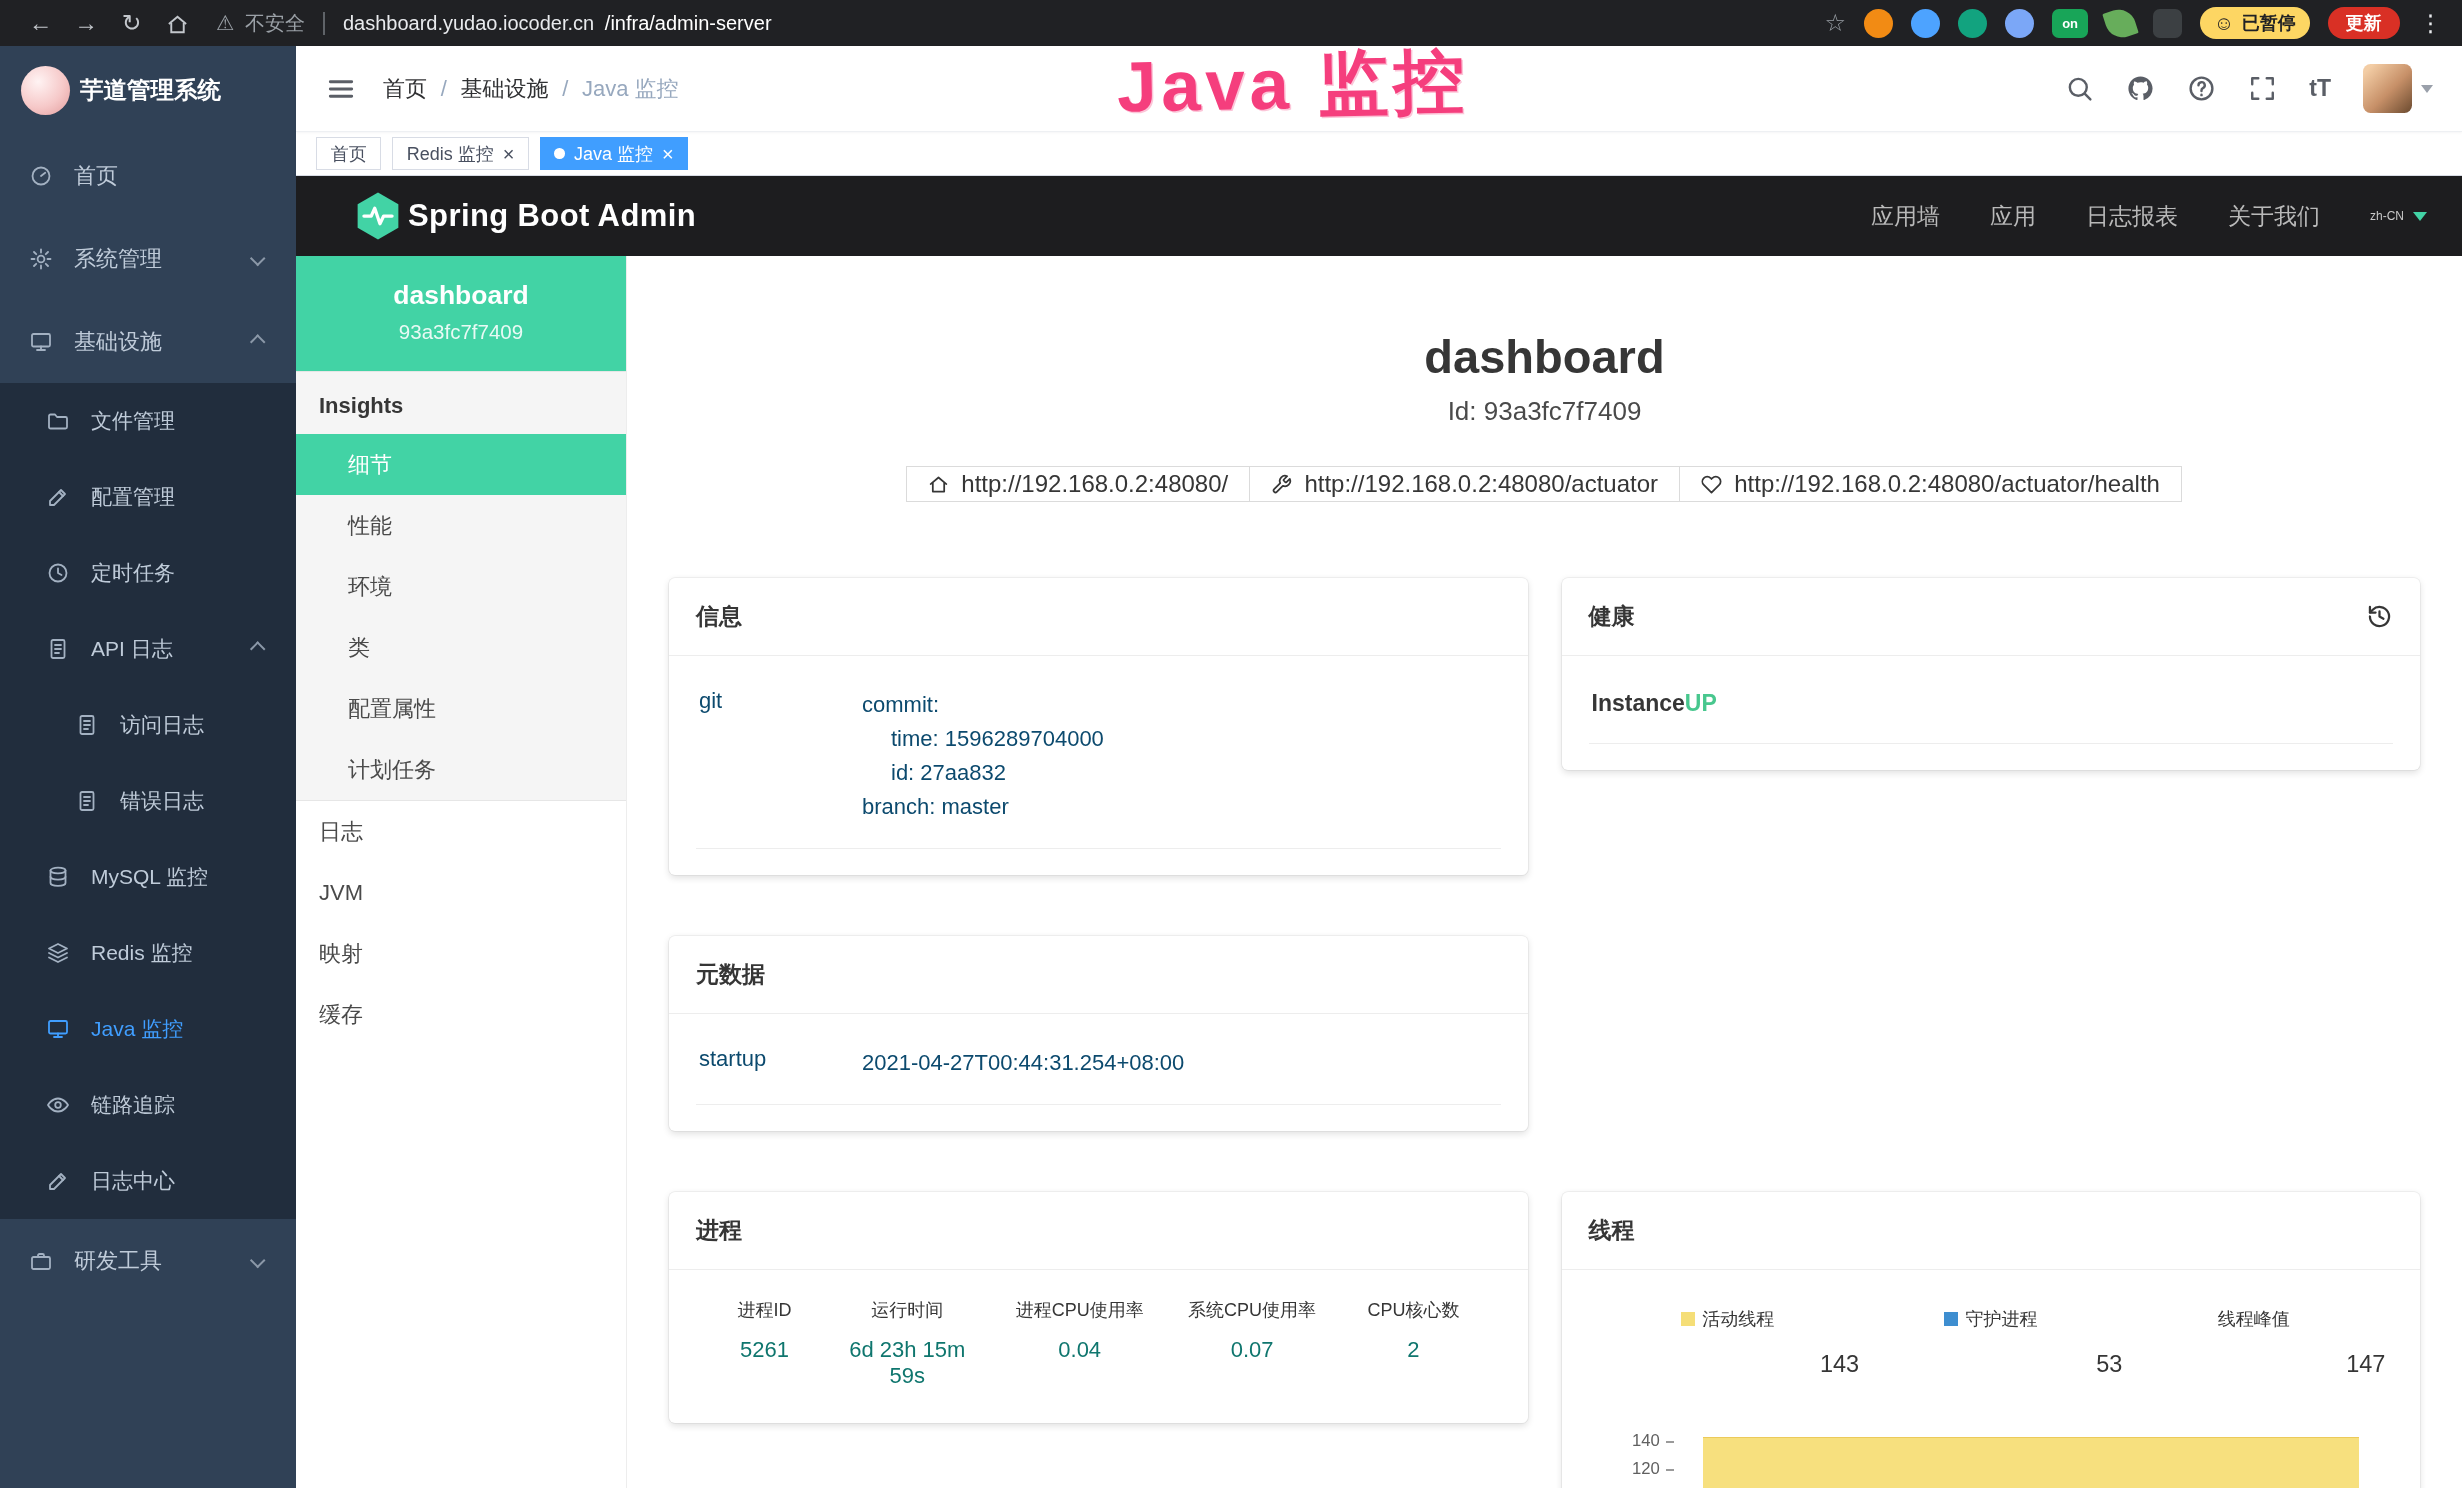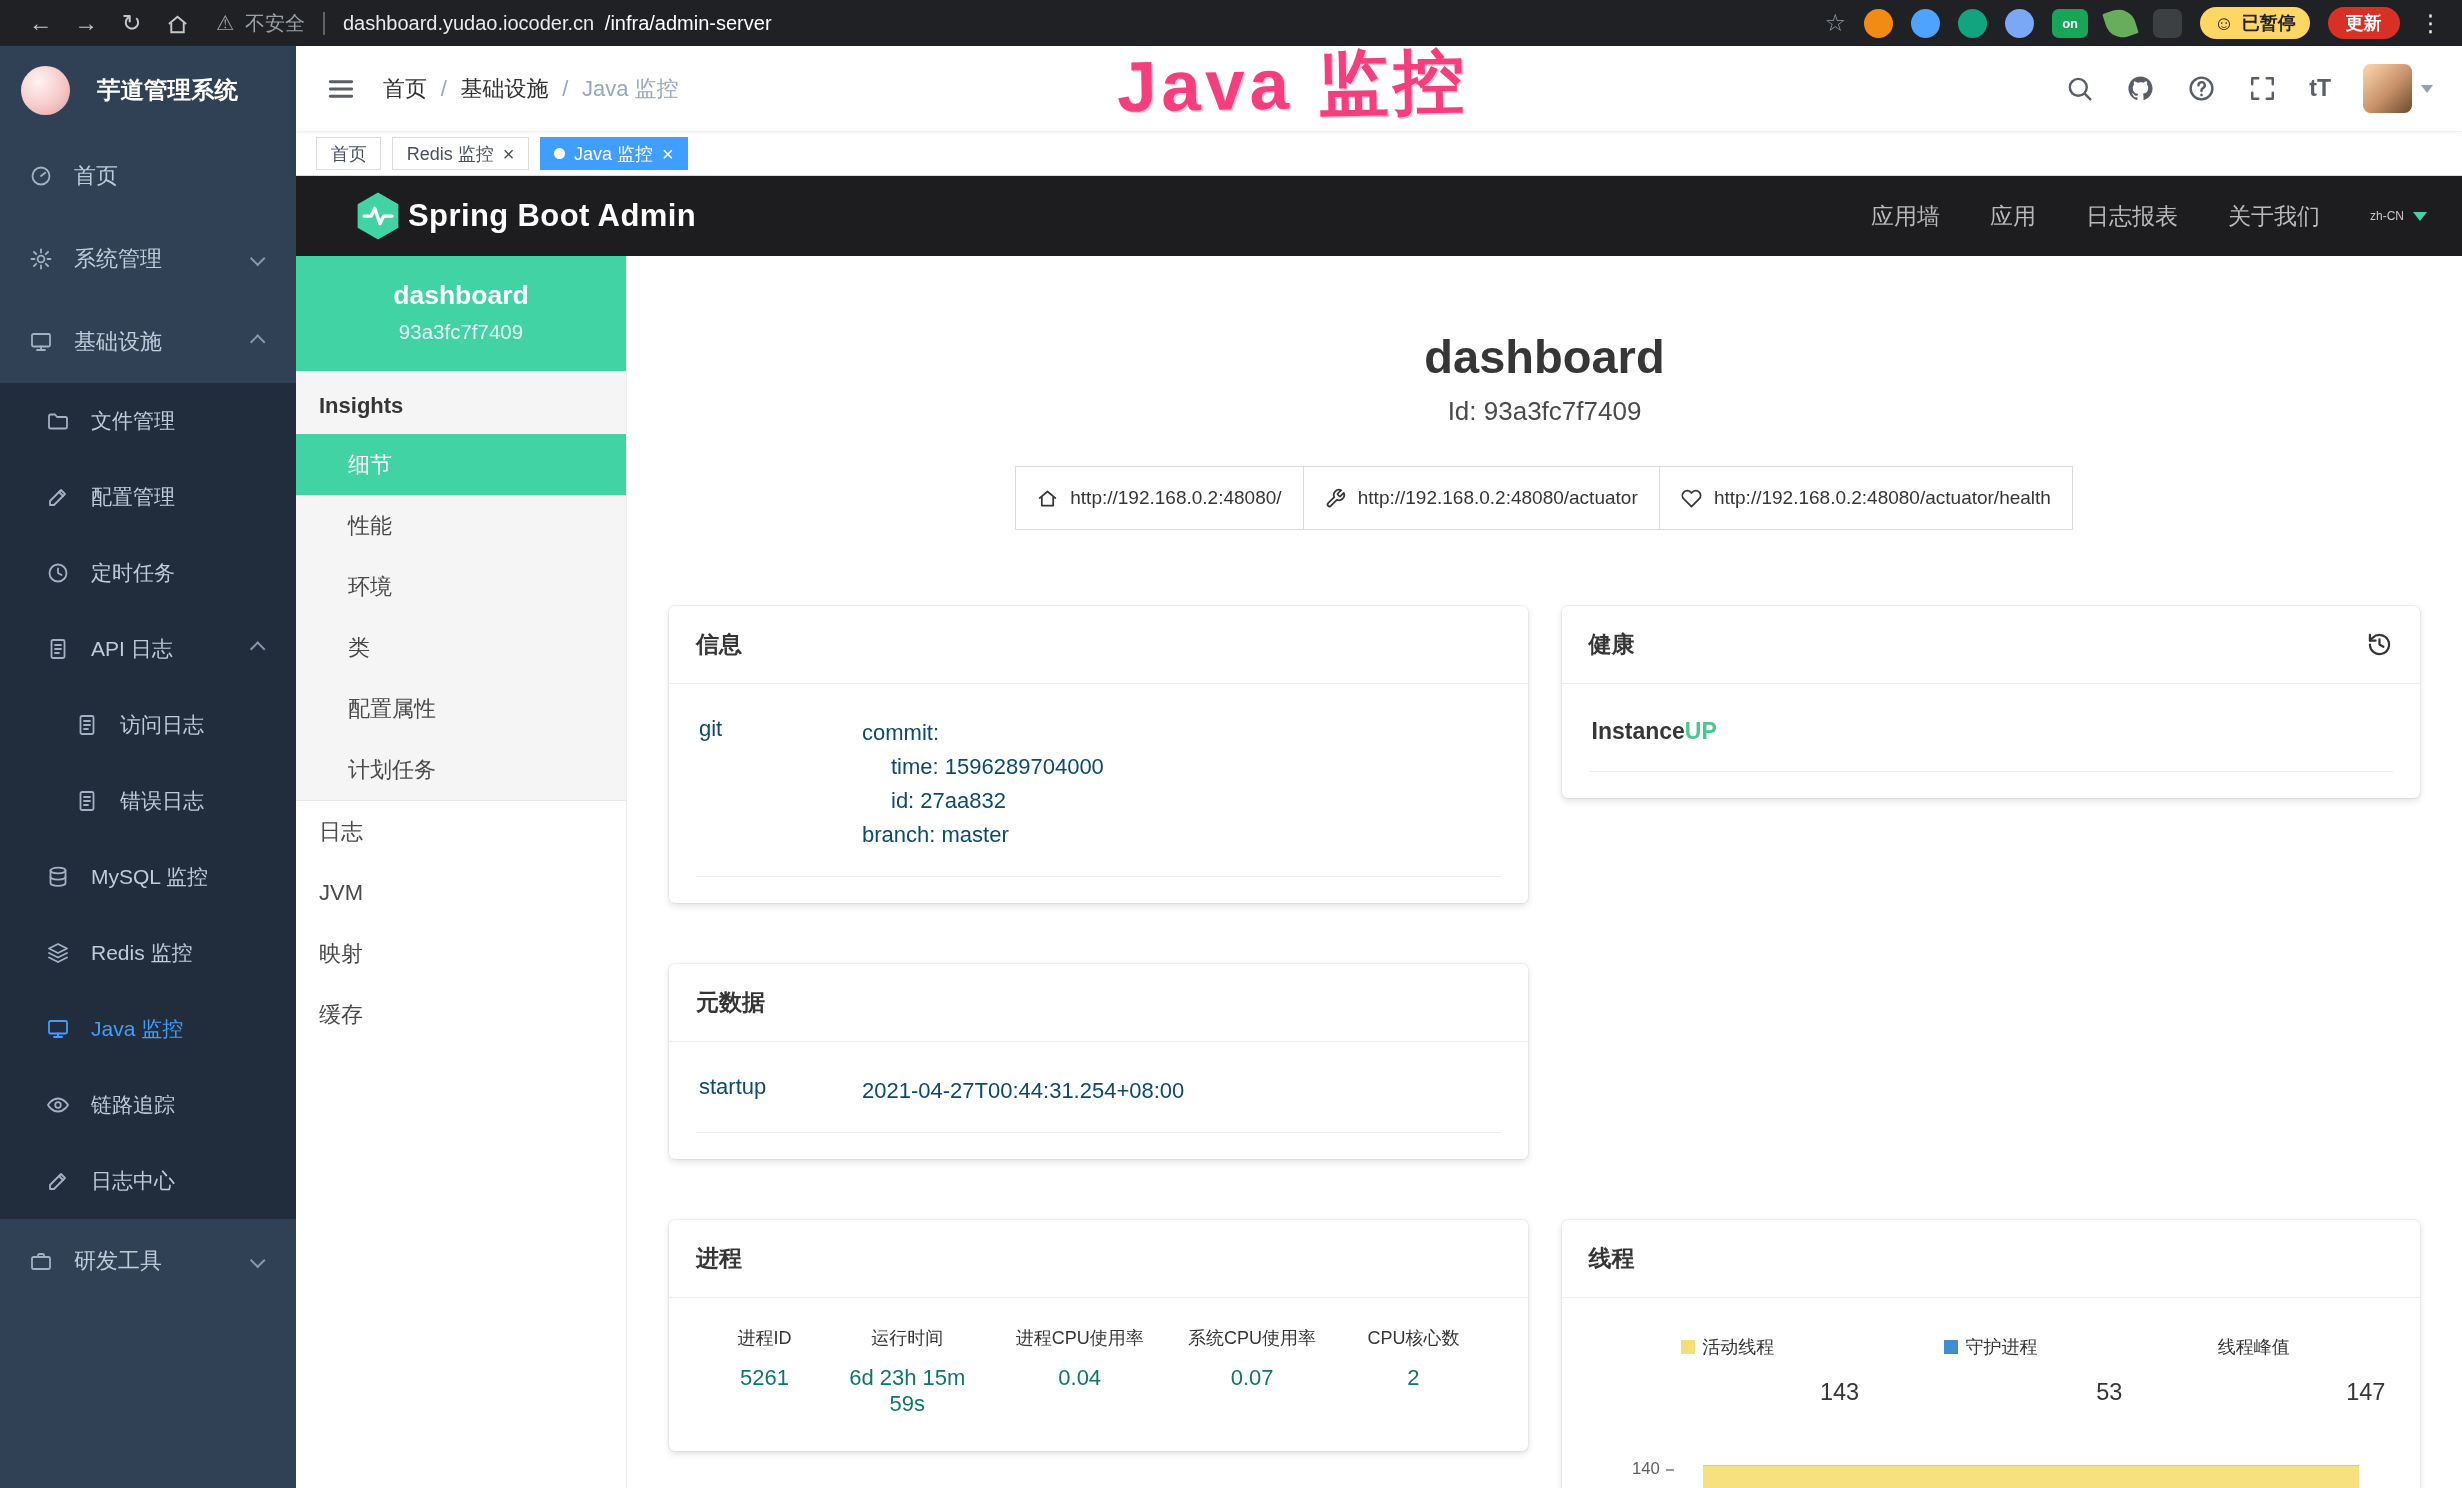--- a/index.html
+++ b/index.html
@@ -26,21 +26,21 @@
 .ext-leaf{background:#67ad5b;border-radius:1.5px 60% 1.5px 60%;transform:rotate(-18deg)}
 .ext-puzzle{background:#3c4043;border-radius:6.8px}
 .pause-badge{background:#fdd663;color:#202124;border-radius:16.7px;height:32px;display:flex;align-items:center;padding:0 13.7px;gap:7.6px;font-size:18px;font-weight:700;cursor:pointer}
 .pause-badge::before{content:"☺";font-size:20px}
 .update-btn{background:#d93025;color:#fff;border-radius:16.7px;height:32px;display:flex;align-items:center;padding:0 18px;font-size:18px;font-weight:700;cursor:pointer}
 .kebab{color:#e8eaed;font-size:23px;margin-left:1.5px;cursor:pointer}
 
 
 .app{display:flex;height:1443px}
 .sidebar{width:296px;background:#304156;flex-shrink:0;color:#bfcbd9;overflow:hidden}
-.logo-row{height:88px;display:flex;align-items:center;gap:27px;padding:0 21px}
+.logo-row{height:88px;display:flex;align-items:center;gap:10px;padding:0 21px}
 .avatar-logo{width:49px;height:49px;border-radius:50%;background:radial-gradient(circle at 35% 32%,#fff3f3,#f6c9c9 55%,#e39c9c);flex-shrink:0}
 .logo-title{color:#fff;font-size:23.5px;font-weight:700;white-space:nowrap}
 .menu{font-size:22px}
 .mi{height:83px;display:flex;align-items:center;gap:20px;padding:0 27px;cursor:pointer;white-space:nowrap}
 .micon{width:27px;display:flex;justify-content:center;flex-shrink:0;color:#a3b1c2}
 svg.ic{width:24px;height:24px;stroke:currentColor;fill:none;stroke-width:1.8;stroke-linecap:round;stroke-linejoin:round}
 .chev{width:11.4px;height:11.4px;border-right:2.3px solid #8b98a8;border-bottom:2.3px solid #8b98a8;margin-left:auto;margin-right:6px;flex-shrink:0}
 .chev.down{transform:rotate(45deg)}
 .chev.up{transform:rotate(-135deg)}
 .submenu{background:#212d3d}
@@ -97,21 +97,21 @@
 .sba-item{height:61px;display:flex;align-items:center;font-size:22px;color:#4a4a4a;cursor:pointer}
 .sba-group .sba-item{padding-left:52px}
 .sba-item.active{background:#42d3a5;color:#fff}
 .sba-root .sba-item{padding-left:23px;background:#fff}
 
 
 .sba-main{flex:1;min-width:0;padding-top:73px;overflow:hidden}
 .page-title{text-align:center;font-size:47px;font-weight:600;color:#363636}
 .page-sub{text-align:center;font-size:26px;color:#4a4a4a;margin-top:12px}
 .links{display:flex;justify-content:center;margin-top:39px}
-.link-btn{display:inline-flex;align-items:center;gap:12px;height:64px;padding:0 21px;border:0.8px solid #dbdbdb;background:#fff;color:#363636;font-size:19px;margin-left:-0.8px;cursor:pointer;white-space:nowrap}
+.link-btn{display:inline-flex;align-items:center;gap:12px;height:36px;padding:0 21px;border:0.8px solid #dbdbdb;background:#fff;color:#363636;font-size:24px;margin-left:-0.8px;cursor:pointer;white-space:nowrap}
 .link-btn svg{width:21px;height:21px;stroke:#363636;fill:none;stroke-width:2;stroke-linecap:round;stroke-linejoin:round;flex-shrink:0}
 .cards{display:grid;grid-template-columns:1fr 1fr;grid-template-rows:auto auto auto;column-gap:34px;row-gap:61px;padding:0 42px;margin-top:76px;align-items:start}
 .card{background:#fff;border-radius:6px;box-shadow:0 2.3px 7.6px rgba(10,10,10,.12),0 0 0 0.8px rgba(10,10,10,.06)}
 .card-info{grid-area:1/1}.card-health{grid-area:1/2}.card-meta{grid-area:2/1}.card-proc{grid-area:3/1}.card-threads{grid-area:3/2}
 .card-h{display:flex;align-items:center;justify-content:space-between;padding:23px 27px;border-bottom:1.5px solid #ededed}
 .card-title{font-size:23px;font-weight:700;color:#363636}
 .history-icon{cursor:pointer;display:flex}
 .history-icon svg{width:27px;height:27px;stroke:#363636;fill:none;stroke-width:2;stroke-linecap:round;stroke-linejoin:round}
 .card-b{padding:7.6px 27px 26px}
 .kv{display:flex;align-items:flex-start;padding:24px 3px;border-bottom:1.5px solid #ededed;font-size:22px;color:#0c4a6e}

